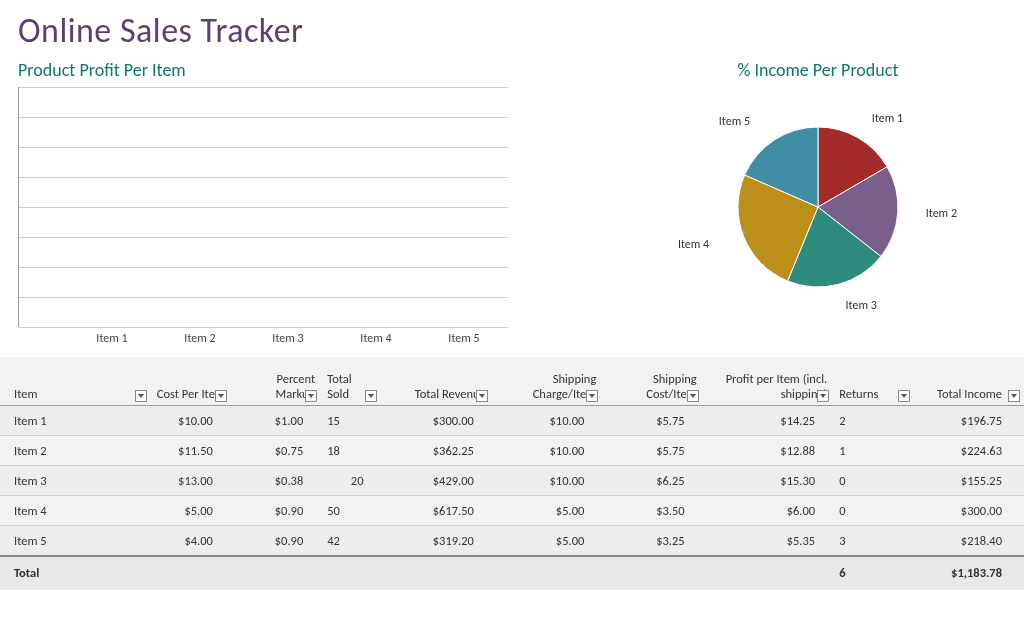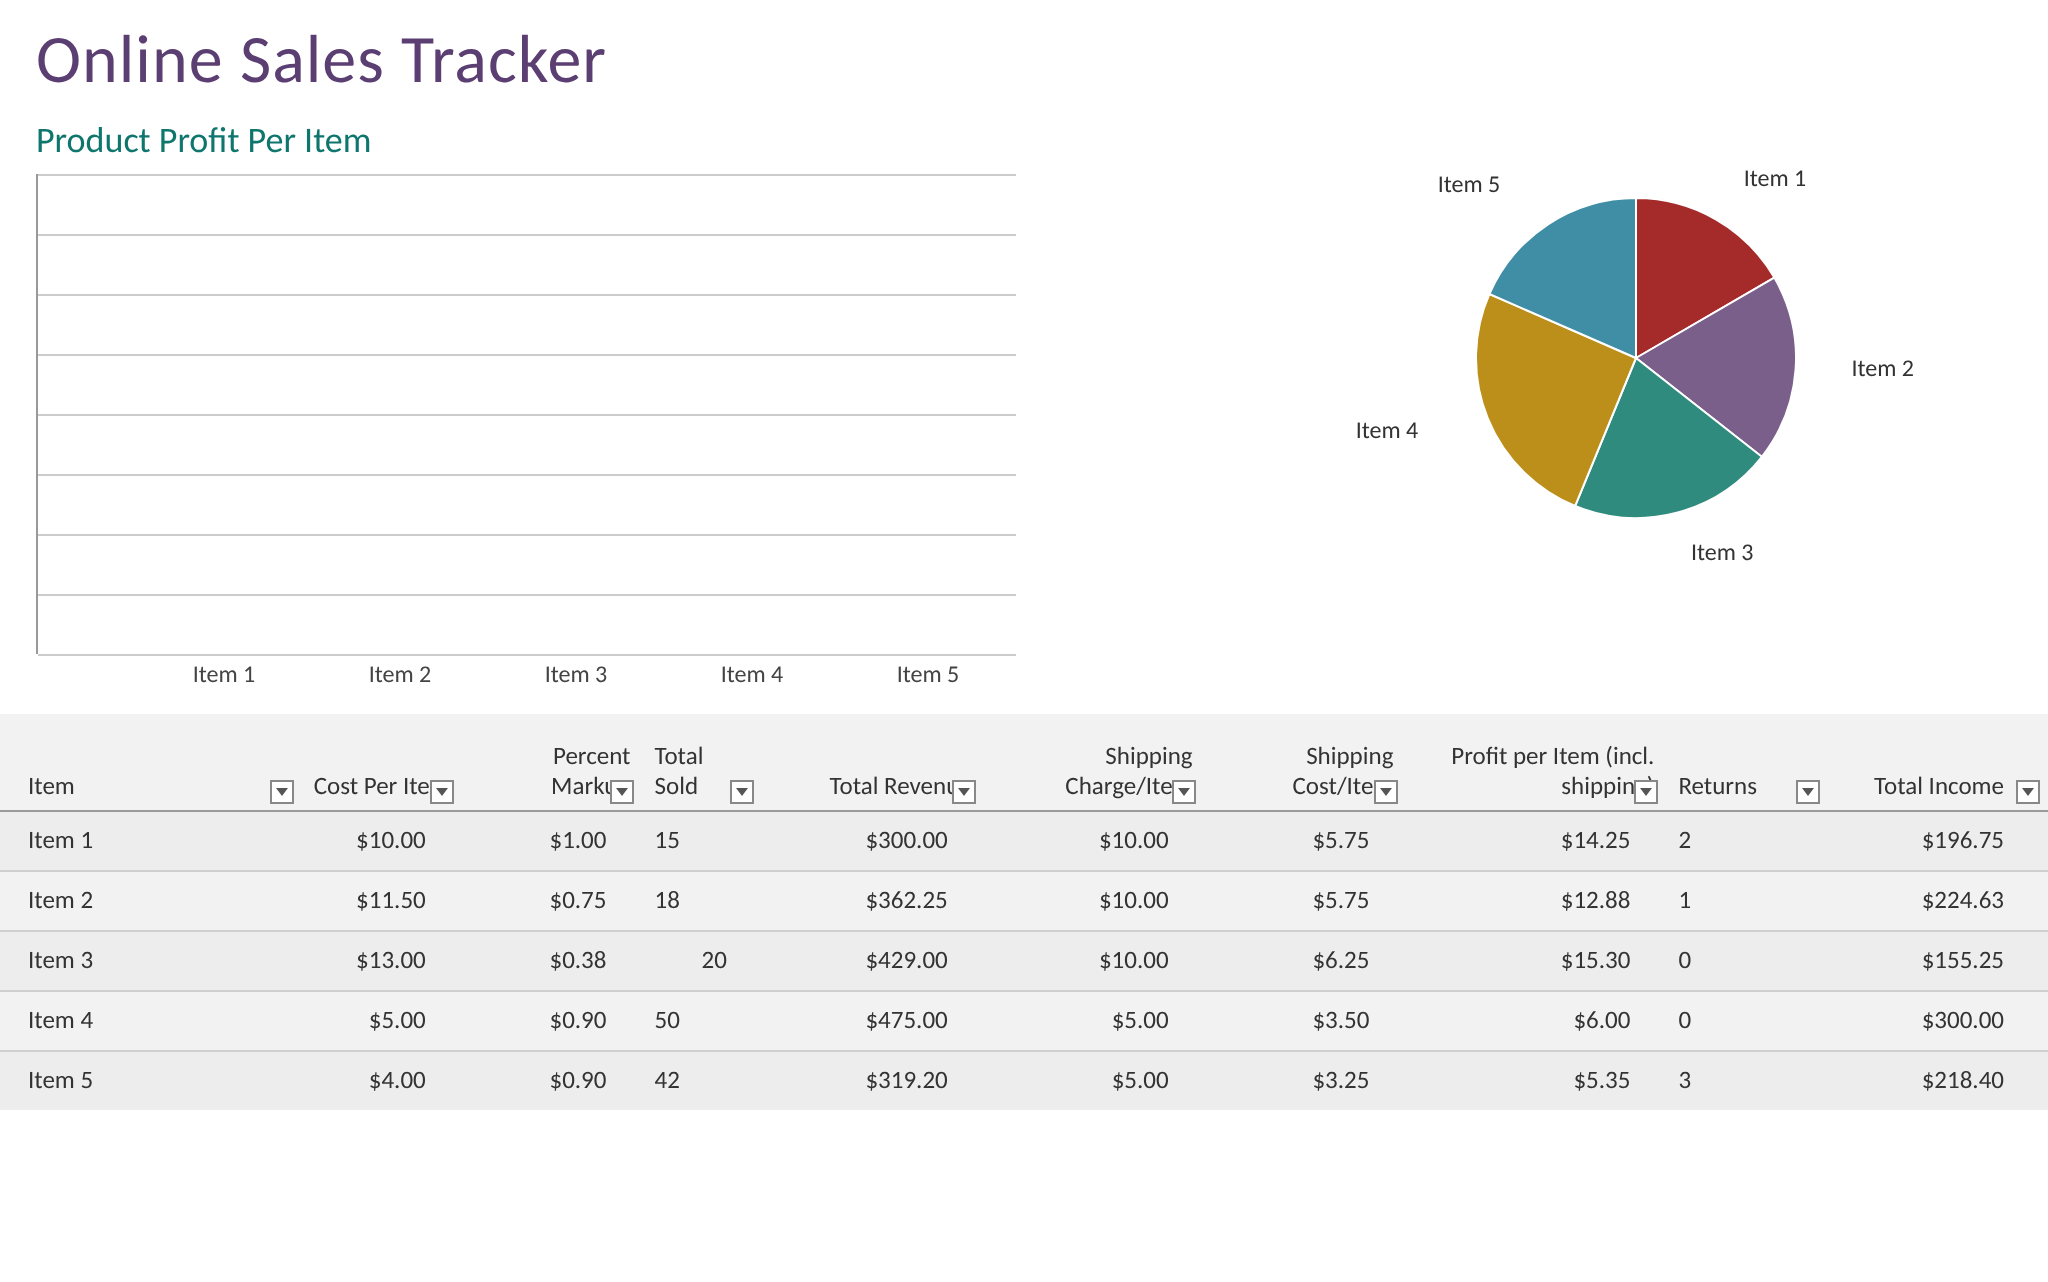--- a/index.html
+++ b/index.html
@@ -192,20 +192,21 @@
     <div class="x-labels" id="x-labels">
         <span>Item 1</span>
         <span>Item 2</span>
         <span>Item 3</span>
         <span>Item 4</span>
         <span>Item 5</span>
       </div>
   </div>
 
   <div class="chart-block pie-chart-block">
+    <div class="chart-title">% Income Per Product</div>
     <div class="pie-wrap" id="pie-wrap">
       <svg id="pie-svg" width="300" height="220" viewBox="0 0 300 220">
           <path d="M 150 120 L 150 40 A 80 80 0 0 1 219.16567844610586 79.79914273190326 Z" fill="#a52a2a" stroke="#fff" stroke-width="1"></path>
           <path d="M 150 120 L 219.16567844610586 79.79914273190326 A 80 80 0 0 1 212.91505707954693 169.4135162954161 Z" fill="#7a5f8b" stroke="#fff" stroke-width="1"></path>
           <path d="M 150 120 L 212.91505707954693 169.4135162954161 A 80 80 0 0 1 119.58010841896053 193.9907439900276 Z" fill="#2e8b7e" stroke="#fff" stroke-width="1"></path>
           <path d="M 150 120 L 119.58010841896053 193.9907439900276 A 80 80 0 0 1 76.68106496490971 87.99478534175704 Z" fill="#bb8f1a" stroke="#fff" stroke-width="1"></path>
           <path d="M 150 120 L 76.68106496490971 87.99478534175704 A 80 80 0 0 1 149.99999999999997 40 Z" fill="#3f8ea6" stroke="#fff" stroke-width="1"></path>
         </svg>
     <div class="pie-label" style="left: 203.864px; top: 23.5915px;">Item 1</div><div class="pie-label" style="left: 257.738px; top: 119.097px;">Item 2</div><div class="pie-label" style="left: 177.501px; top: 210.638px;">Item 3</div><div class="pie-label" style="left: 9.8884px; top: 150.267px;">Item 4</div><div class="pie-label" style="left: 50.8492px; top: 26.6587px;">Item 5</div></div>
   </div>
@@ -302,34 +303,46 @@
           <td class="col-shipcost num">$6.25</td>
           <td class="col-profit num">$15.30</td>
           <td class="col-returns" style="text-align: left;">0</td>
           <td class="col-income num">$155.25</td>
         </tr>
         <tr class="data-row">
           <td class="col-item" style="text-align: left;">Item 4</td>
           <td class="col-cost num">$5.00</td>
           <td class="col-markup num">$0.90</td>
           <td class="col-sold" style="text-align: left;">50</td>
-          <td class="col-revenue num">$475.00</td>
+          <td class="col-revenue num">$617.50</td>
           <td class="col-shipchg num">$5.00</td>
           <td class="col-shipcost num">$3.50</td>
           <td class="col-profit num">$6.00</td>
           <td class="col-returns" style="text-align: left;">0</td>
           <td class="col-income num">$300.00</td>
         </tr>
         <tr class="data-row">
           <td class="col-item" style="text-align: left;">Item 5</td>
           <td class="col-cost num">$4.00</td>
           <td class="col-markup num">$0.90</td>
           <td class="col-sold" style="text-align: left;">42</td>
           <td class="col-revenue num">$319.20</td>
           <td class="col-shipchg num">$5.00</td>
           <td class="col-shipcost num">$3.25</td>
           <td class="col-profit num">$5.35</td>
           <td class="col-returns" style="text-align: left;">3</td>
           <td class="col-income num">$218.40</td>
         </tr>
+        <tr class="total-row">
+          <td class="col-item">Total</td>
+          <td class="col-cost num"></td>
+          <td class="col-markup num"></td>
+          <td class="col-sold"></td>
+          <td class="col-revenue num"></td>
+          <td class="col-shipchg num"></td>
+          <td class="col-shipcost num"></td>
+          <td class="col-profit num"></td>
+          <td class="col-returns">6</td>
+          <td class="col-income num">$1,183.78</td>
+        </tr>
       </tbody>
   </table>
 </div>
 
 </body></html>

